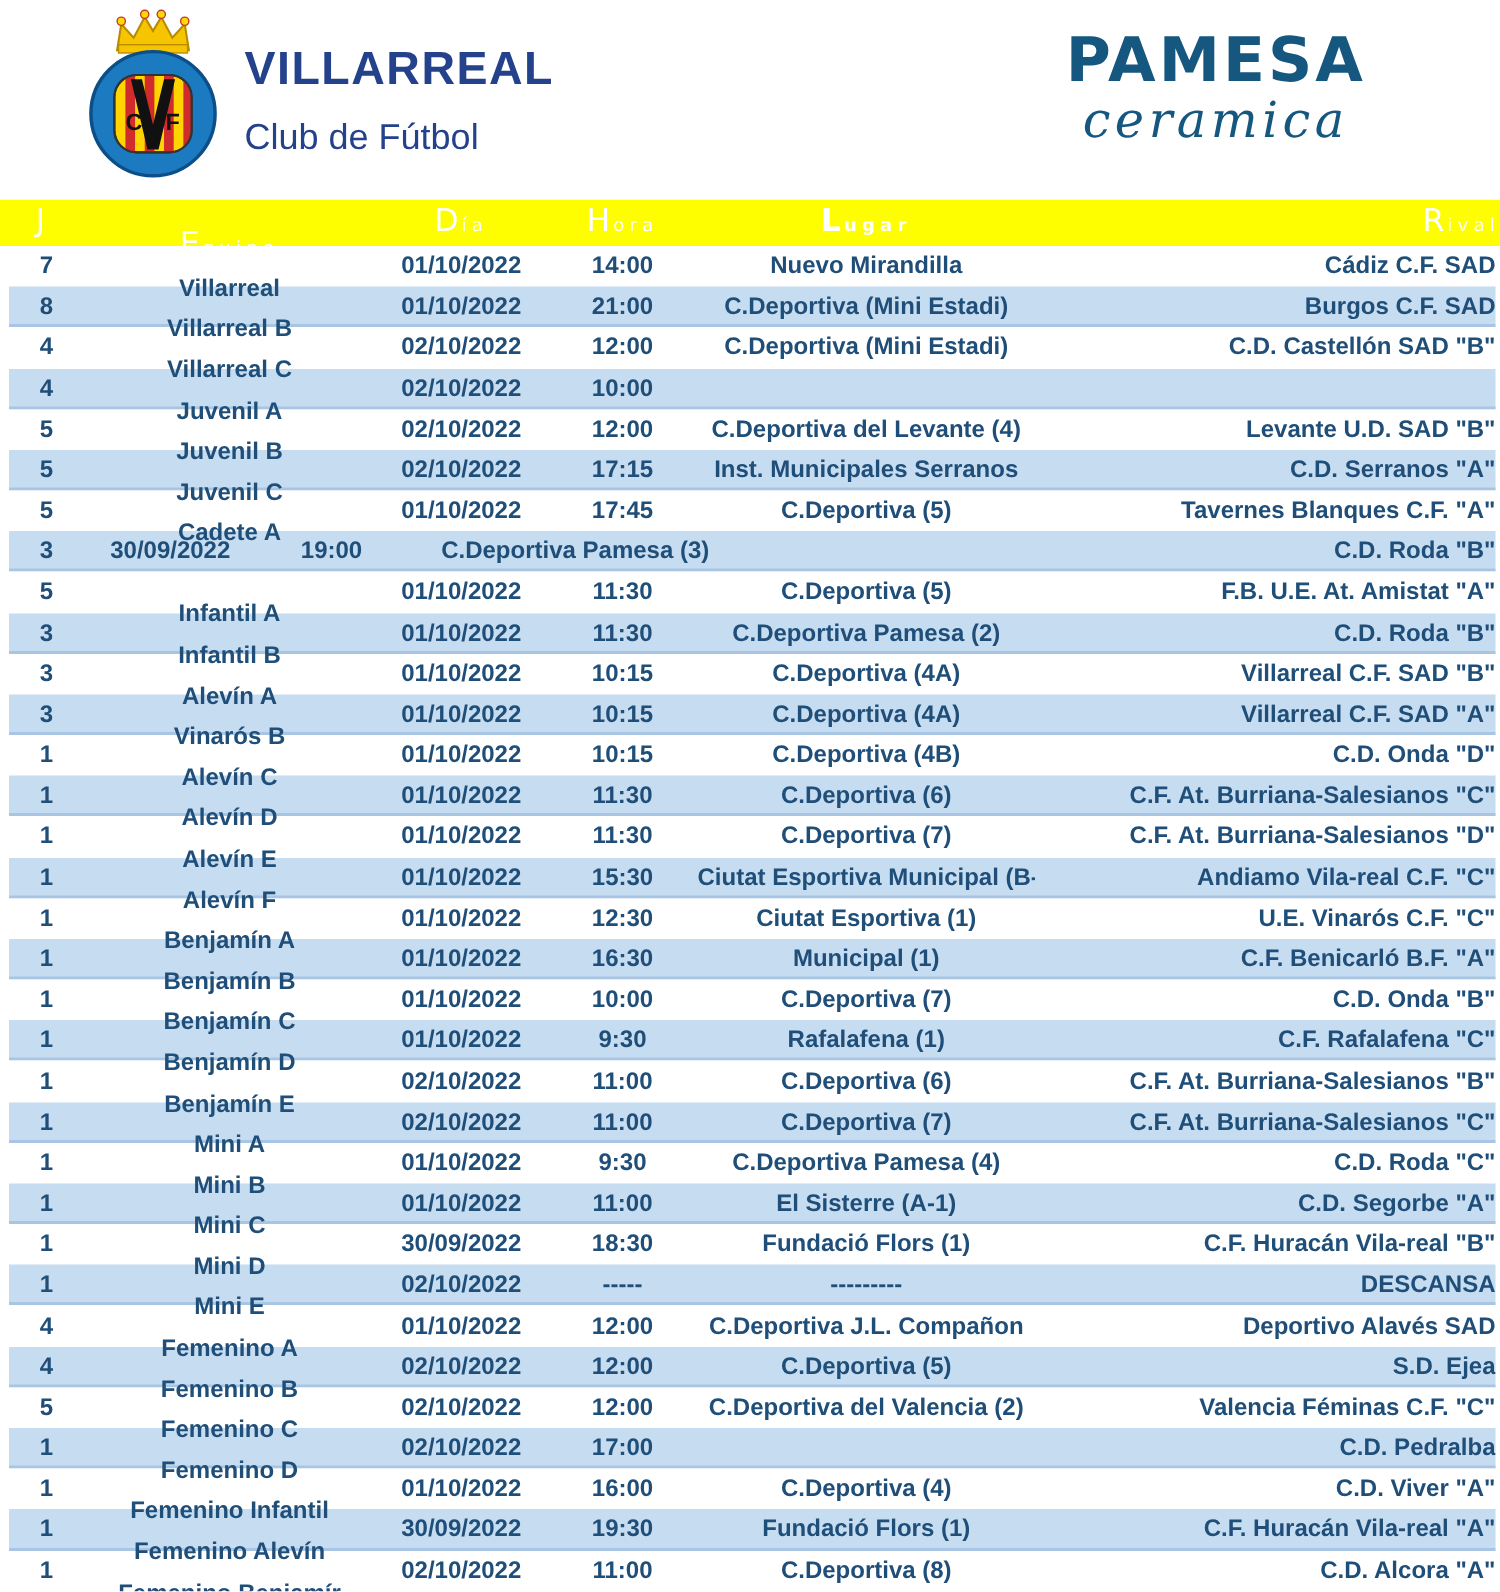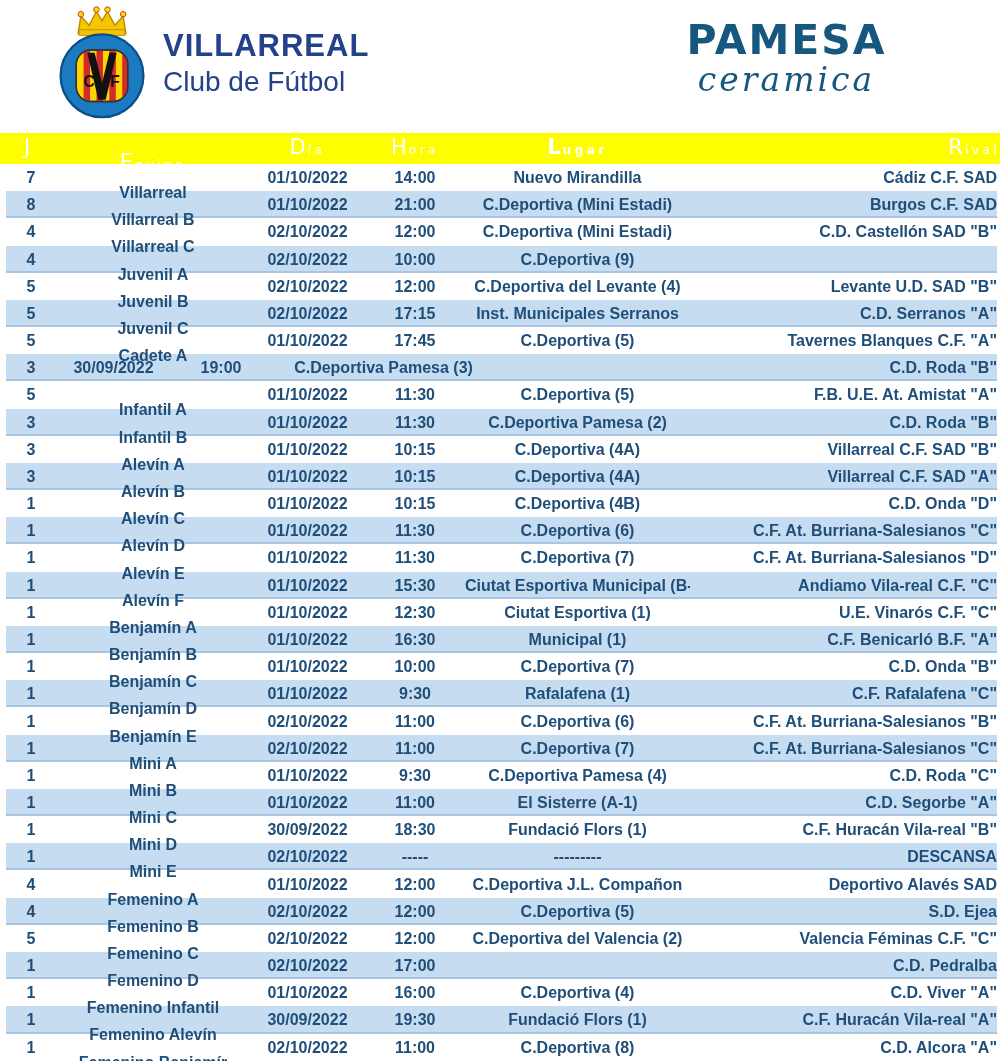--- a/index.html
+++ b/index.html
@@ -4,22 +4,22 @@
 <style>
   html,body{margin:0;padding:0;background:#ffffff;}
   #page{width:1000px;height:1061px;background:#ffffff;overflow:hidden;position:relative;
         font-family:"Liberation Sans",sans-serif;}
 
   
   #banner{position:relative;height:133px;background:#ffffff;}
   #crest{position:absolute;left:56px;top:2px;width:92px;height:120px;}
   #club-text{position:absolute;left:163px;top:30px;color:#24418c;line-height:1.05;}
   #club-name{font-size:31px;font-weight:bold;letter-spacing:1px;}
-  #club-sub{font-size:28px;font-weight:normal;margin-top:4px;}
-  #sponsor{position:absolute;left:674px;top:16px;width:225px;text-align:center;color:#15577f;}
+  #club-sub{font-size:24px;font-weight:normal;margin-top:16px;}
+  #sponsor{position:absolute;left:698px;top:16px;width:225px;text-align:center;color:#15577f;}
   #sponsor-name{font-size:41px;font-weight:bold;letter-spacing:2px;font-family:"DejaVu Sans",sans-serif;}
   #sponsor-sub{font-size:33px;font-style:italic;letter-spacing:3px;margin-top:-4px;
                font-family:"DejaVu Serif",cursive;}
 
   
   #fixtures{width:1000px;}
   .hdr{display:flex;height:31px;background:#fefe00;color:#ffffff;align-items:center;}
   .hdr-cell{font-family:"DejaVu Sans",sans-serif;font-weight:normal;font-size:12px;
             letter-spacing:3.5px;text-align:center;line-height:31px;white-space:nowrap;
             overflow:visible;}
@@ -118,21 +118,20 @@
         <div class="cell w-dia">02/10/2022</div>
         <div class="cell w-hora">12:00</div>
         <div class="cell w-lugar">C.Deportiva (Mini Estadi)</div>
         <div class="cell w-rival">C.D. Castellón SAD "B"</div>
       </div>
         <div class="row alt">
         <div class="cell w-j">4</div>
         <div class="cell w-equipo">Juvenil A</div>
         <div class="cell w-dia">02/10/2022</div>
         <div class="cell w-hora">10:00</div>
-        <div class="cell w-lugar">C.Deportiva (9)</div>
       </div>
         <div class="row">
         <div class="cell w-j">5</div>
         <div class="cell w-equipo">Juvenil B</div>
         <div class="cell w-dia">02/10/2022</div>
         <div class="cell w-hora">12:00</div>
         <div class="cell w-lugar">C.Deportiva del Levante (4)</div>
         <div class="cell w-rival">Levante U.D. SAD "B"</div>
       </div>
         <div class="row alt">
@@ -177,21 +176,21 @@
         <div class="row">
         <div class="cell w-j">3</div>
         <div class="cell w-equipo">Alevín A</div>
         <div class="cell w-dia">01/10/2022</div>
         <div class="cell w-hora">10:15</div>
         <div class="cell w-lugar">C.Deportiva (4A)</div>
         <div class="cell w-rival">Villarreal C.F. SAD "B"</div>
       </div>
         <div class="row alt">
         <div class="cell w-j">3</div>
-        <div class="cell w-equipo">Alevín B</div>
+        <div class="cell w-equipo">Vinarós B</div>
         <div class="cell w-dia">01/10/2022</div>
         <div class="cell w-hora">10:15</div>
         <div class="cell w-lugar">C.Deportiva (4A)</div>
         <div class="cell w-rival">Villarreal C.F. SAD "A"</div>
       </div>
         <div class="row">
         <div class="cell w-j">1</div>
         <div class="cell w-equipo">Alevín C</div>
         <div class="cell w-dia">01/10/2022</div>
         <div class="cell w-hora">10:15</div>

